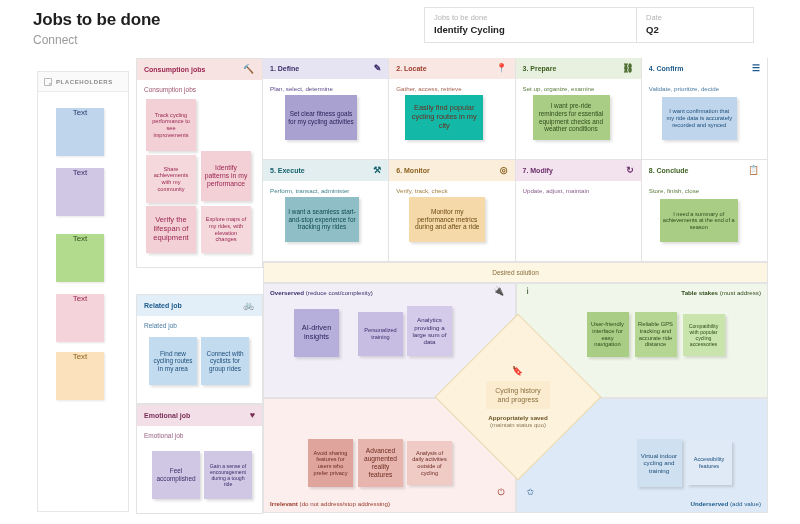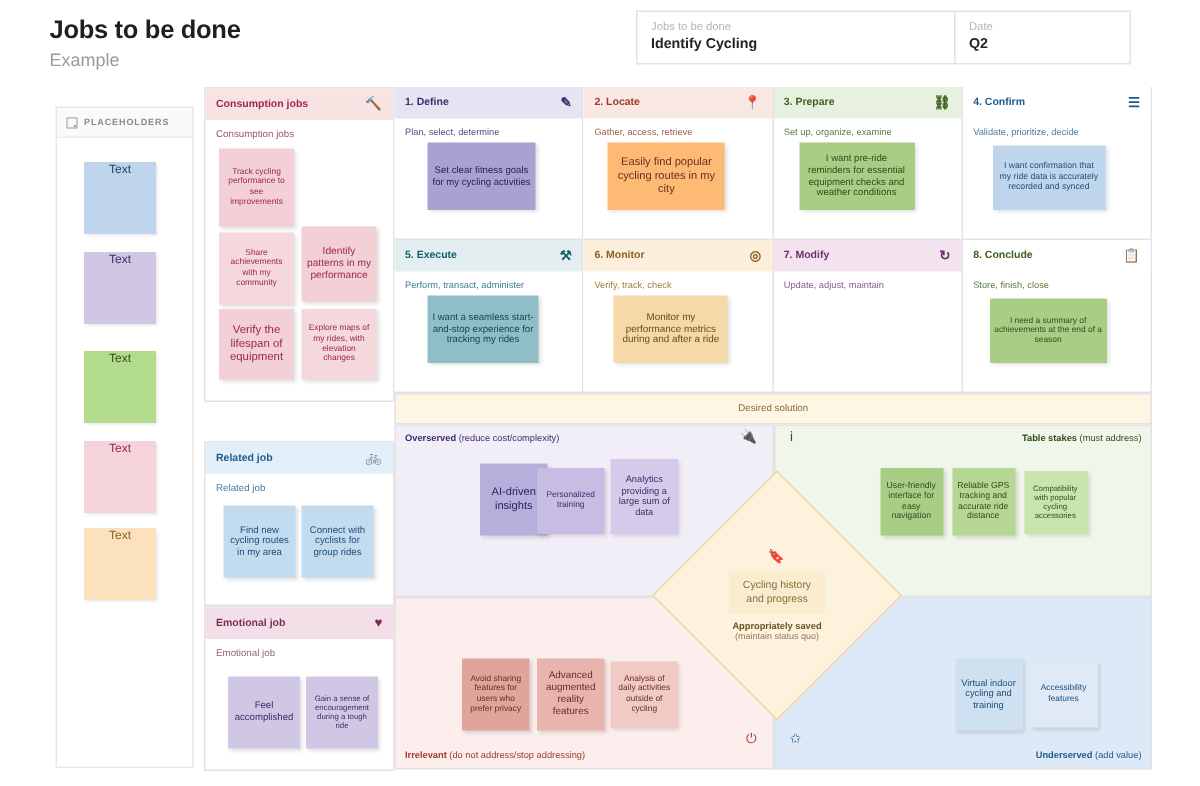--- a/index.html
+++ b/index.html
@@ -122,21 +122,21 @@
   }
   .diamond-cap1 { font-size: 6.2px; font-weight: 700; color: #6b5425; margin-top: 5px; }
   .diamond-cap2 { font-size: 6px; color: #8a7a5a; margin-top: 1px; }
 </style>
 </head>
 <body>
 
 <div id="root">
 
   <div class="hdr-title">Jobs to be done</div>
-  <div class="hdr-sub">Example</div>
+  <div class="hdr-sub">Connect</div>
 
   <div class="meta-box">
     <div class="meta-cell c1">
       <div class="meta-label">Jobs to be done</div>
       <div class="meta-value">Identify Cycling</div>
     </div>
     <div class="meta-cell c2">
       <div class="meta-label">Date</div>
       <div class="meta-value">Q2</div>
     </div>
@@ -242,21 +242,21 @@
               </div>
             </div>
           </div>
           <div class="step" style="left: 126.25px; top: 0px; width: 126.25px; height: 102px;">
             <div class="step-head" style="background: rgb(248, 231, 226); color: rgb(156, 59, 42);">
               <span class="ttl">2. Locate</span>
               <span class="ico">📍</span>
             </div>
             <div class="step-sub" style="color: rgb(164, 96, 79);">Gather, access, retrieve</div>
             <div class="step-note-wrap">
-              <div class="note" style="left: 16px; top: 3px; width: 78px; height: 45px; background: #fdba74; color: rgb(107, 44, 32); font-size: 7.4px;">
+              <div class="note" style="left: 16px; top: 3px; width: 78px; height: 45px; background: #14b8a6; color: rgb(107, 44, 32); font-size: 7.4px;">
                 <span>Easily find popular cycling routes in my city</span>
               </div>
             </div>
           </div>
           <div class="step" style="left: 252.5px; top: 0px; width: 126.25px; height: 102px;">
             <div class="step-head" style="background: rgb(232, 241, 224); color: rgb(60, 94, 30);">
               <span class="ttl">3. Prepare</span>
               <span class="ico">⛓</span>
             </div>
             <div class="step-sub" style="color: rgb(93, 124, 62);">Set up, organize, examine</div>
@@ -325,21 +325,21 @@
 
       <div class="desired">
         <span>Desired solution</span>
       </div>
 
       <div class="quads">
         <div id="quads-host">
             <div class="quad q-tl" style="background: rgb(241, 238, 248);">
               <div class="q-label" style="color: rgb(61, 45, 107); left: 6px; top: 5px;"><b>Overserved</b><span> (reduce cost/complexity)</span></div>
               <div class="q-ico" style="color: rgb(61, 45, 107); right: 10px; top: 3px;">🔌</div>
-              <div class="note" style="left: 56px; top: 25px; width: 45px; height: 48px; background: rgb(183, 175, 219); color: rgb(43, 32, 87); font-size: 7.4px;">
+              <div class="note" style="left: 30px; top: 25px; width: 45px; height: 48px; background: rgb(183, 175, 219); color: rgb(43, 32, 87); font-size: 7.4px;">
                 <span>AI-driven insights</span>
               </div>
               <div class="note" style="left: 94px; top: 28px; width: 45px; height: 44px; background: rgb(199, 189, 227); color: rgb(61, 45, 107); font-size: 5.6px;">
                 <span>Personalized training</span>
               </div>
               <div class="note" style="left: 143px; top: 22px; width: 45px; height: 50px; background: rgb(211, 203, 233); color: rgb(61, 45, 107); font-size: 6.2px;">
                 <span>Analytics providing a large sum of data</span>
               </div>
             </div>
             <div class="quad q-tr" style="background: rgb(241, 246, 234);">

